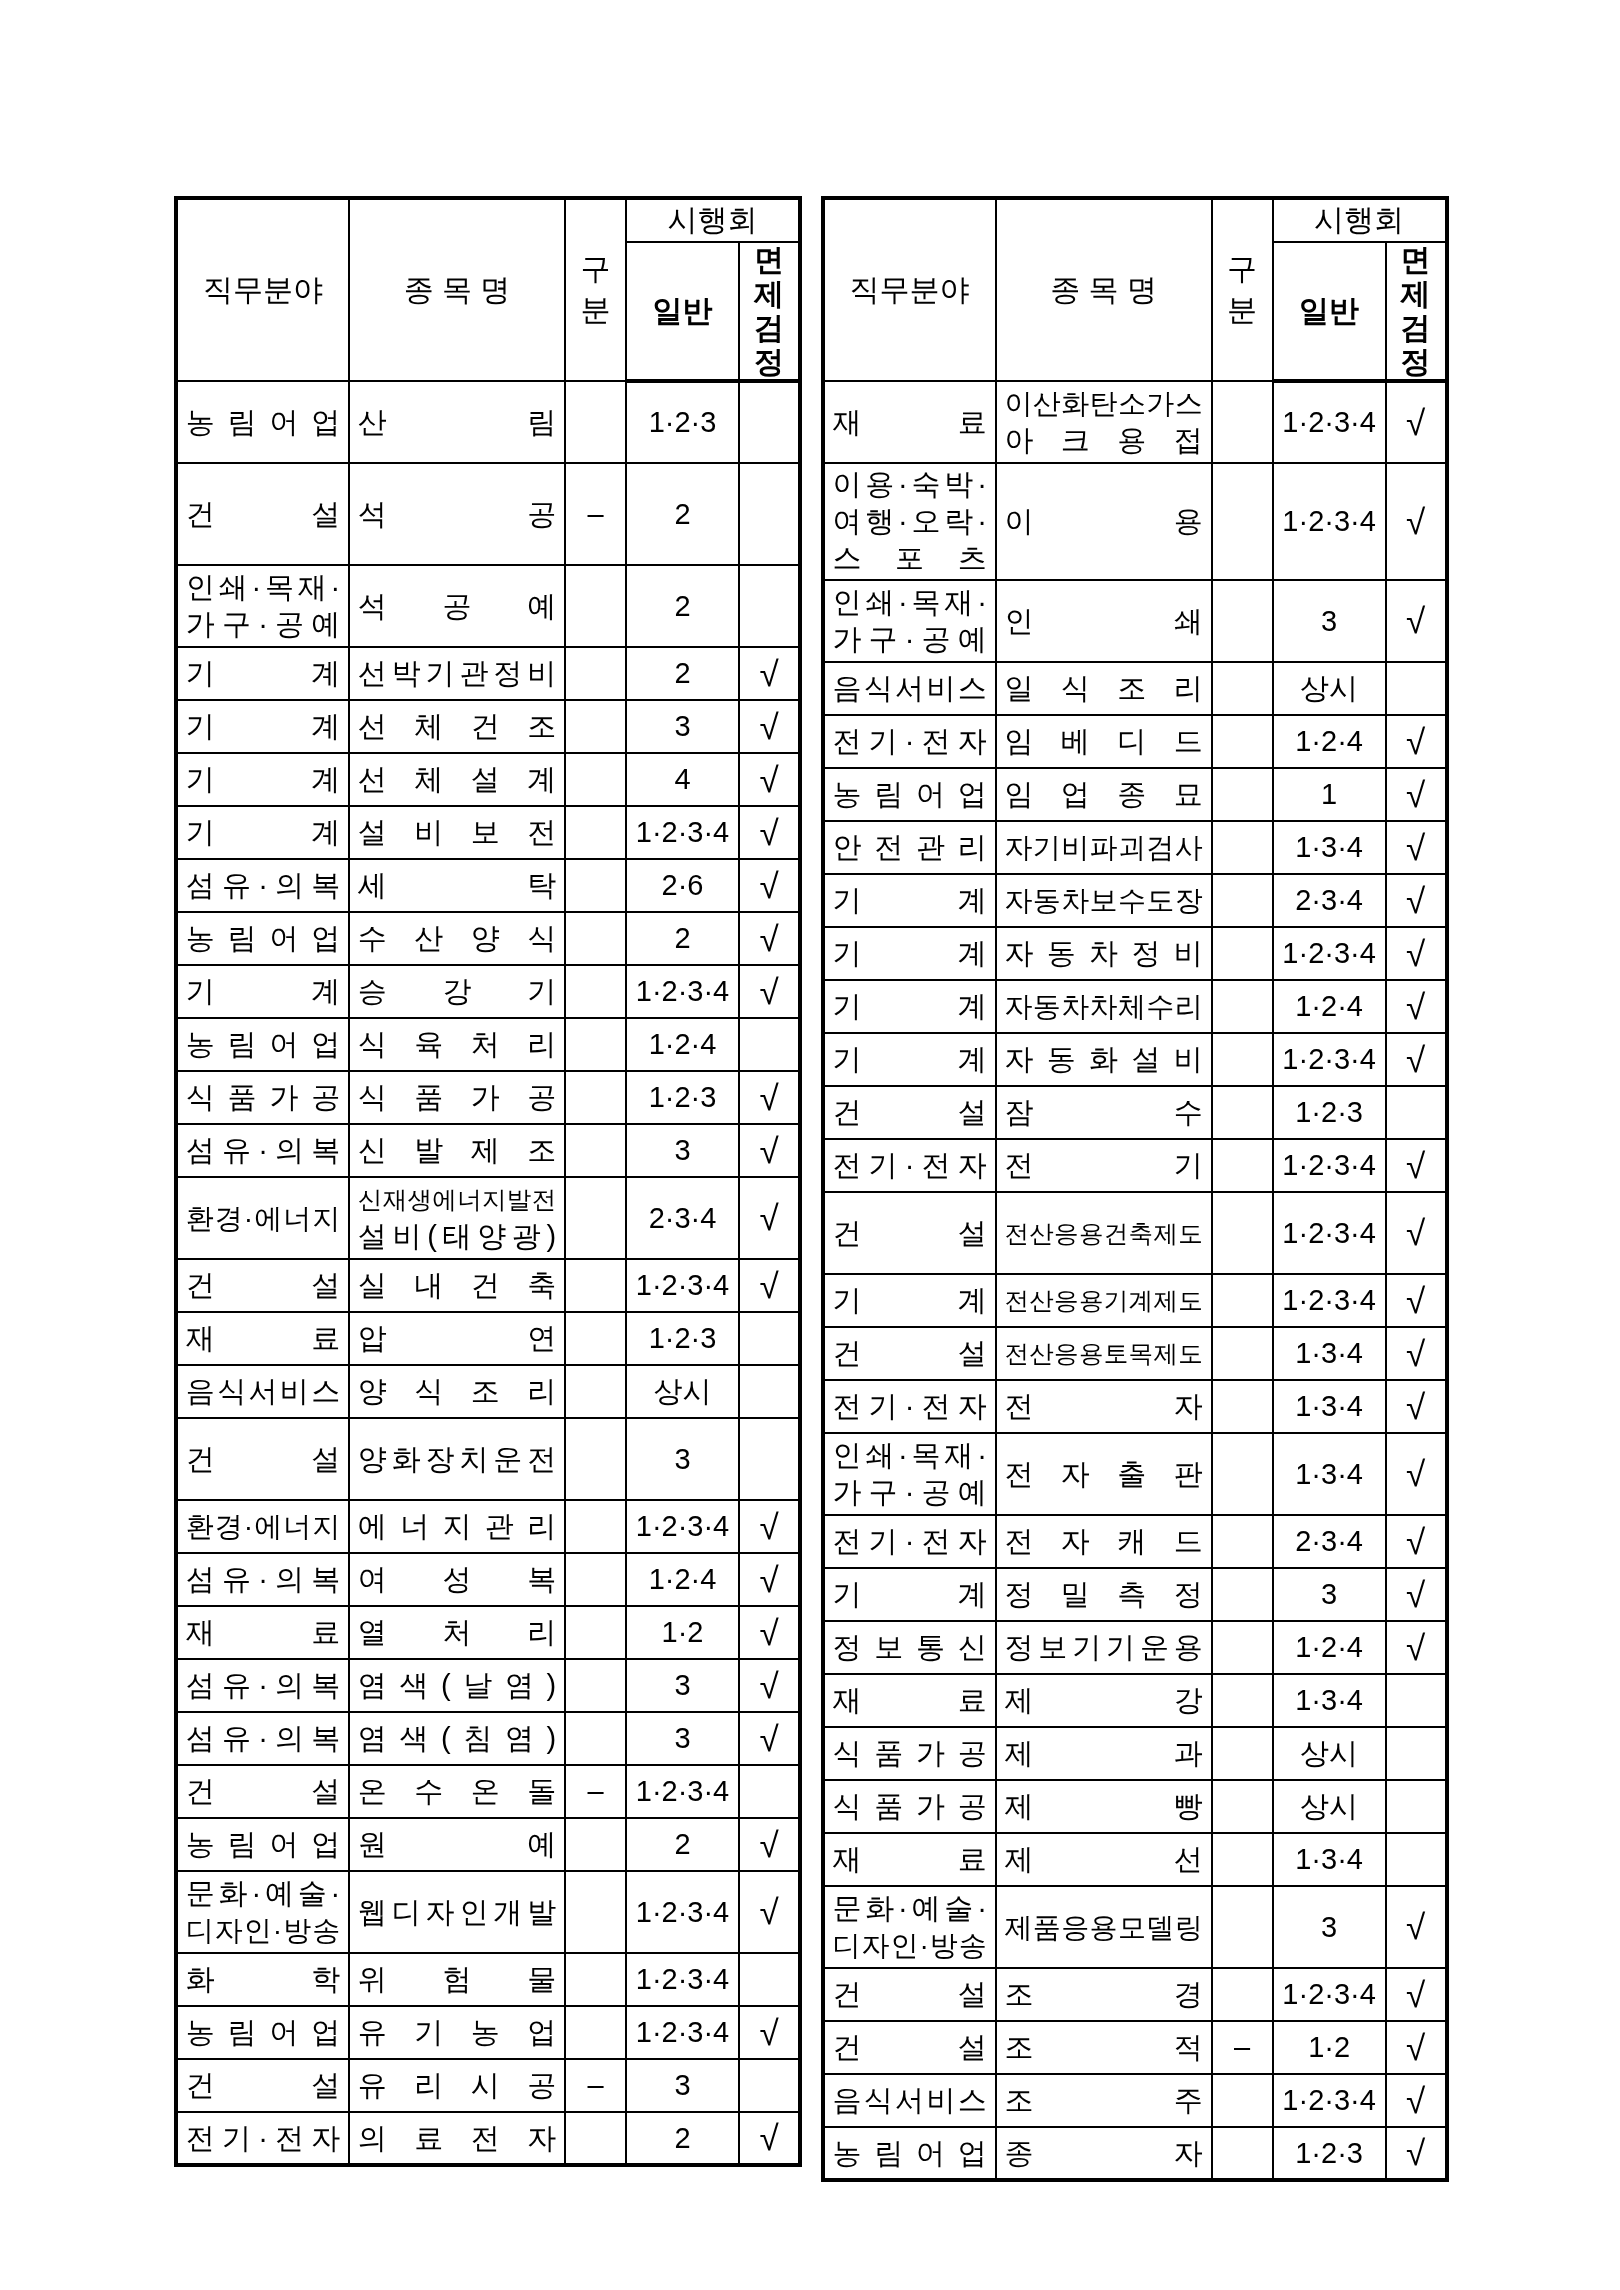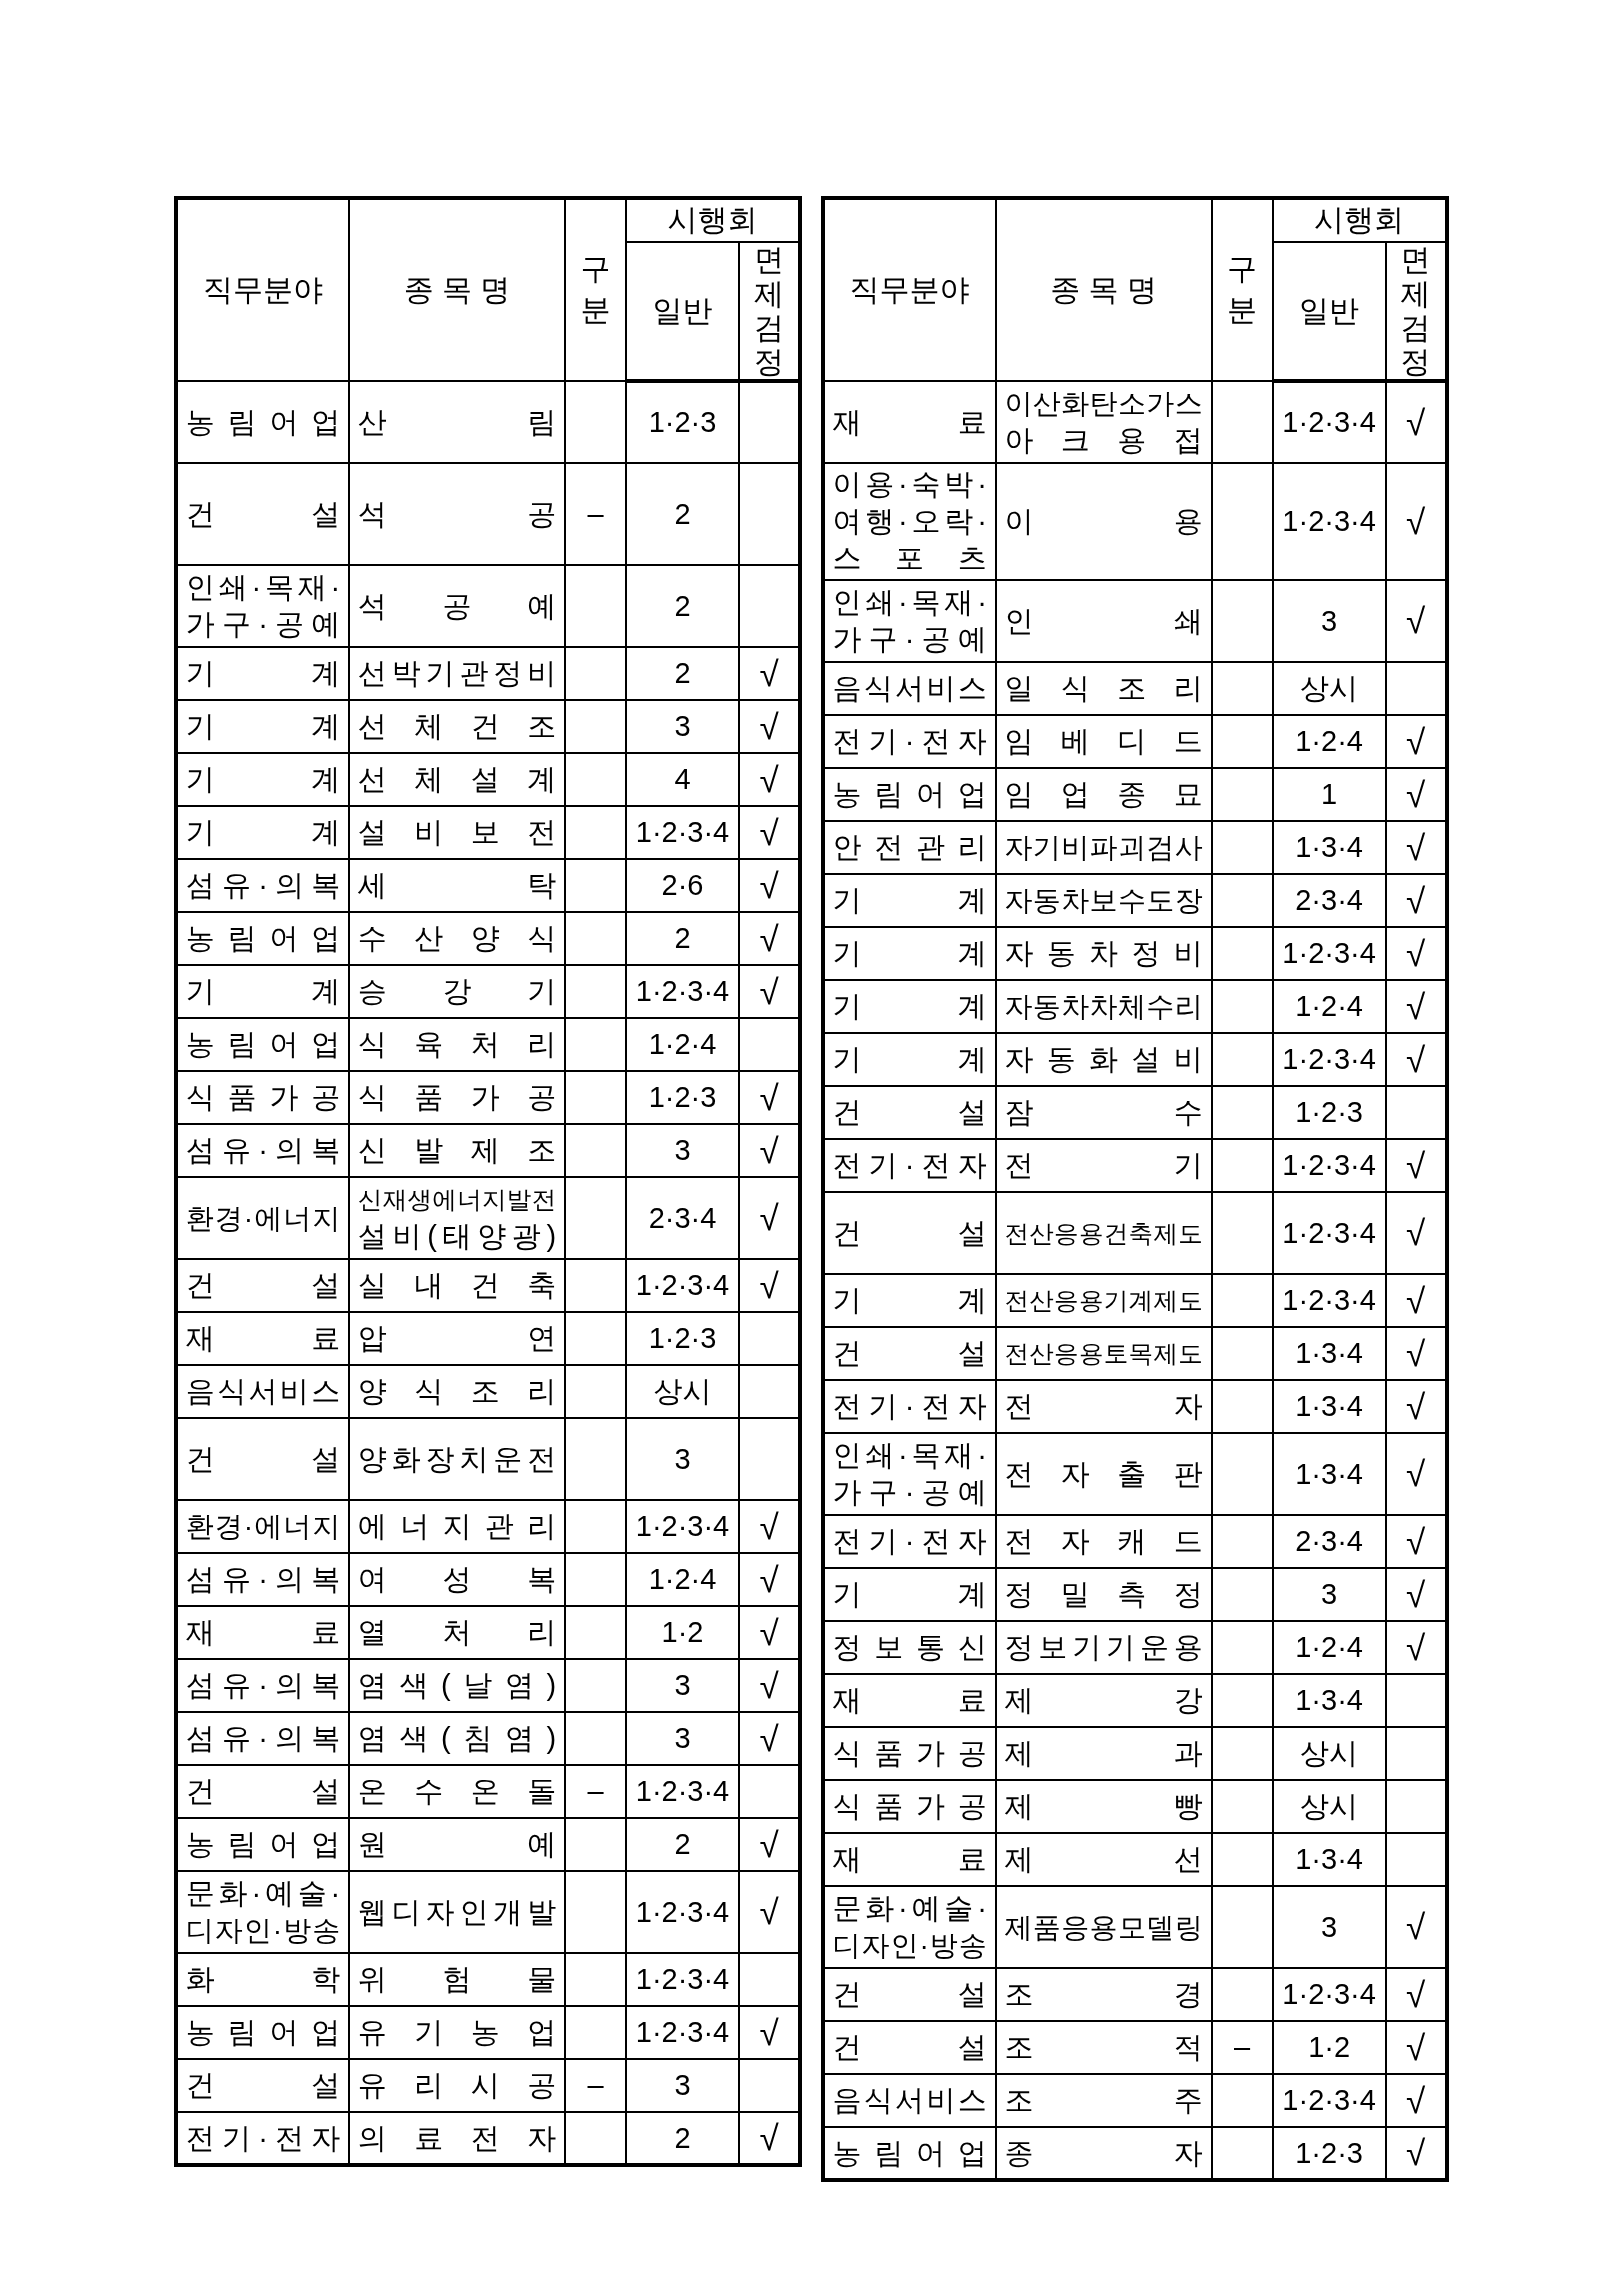--- a/index.html
+++ b/index.html
@@ -37,21 +37,21 @@
   }
   .qual thead tr.h1 th { height: 39px; }
   .qual thead tr.h2 th { height: 76px; }
   .qual thead th {
     font-size: 30px;
     font-weight: normal;
     text-align: center;
     vertical-align: middle;
     padding: 0 3.9px;
   }
-  .qual thead tr.h2 th { border-bottom: 4.9px solid #000; }
+  .qual thead tr.h2 th { border-bottom: 4.9px solid #000; font-weight: bold; }
   .qual th.th-exempt { white-space: pre-line; line-height: 34px; padding: 0 2px; }
   td.cell-field, td.cell-item {
     padding: 2px 7.8px;
     vertical-align: middle;
   }
   .line {
     display: flex;
     justify-content: space-between;
     line-height: 37px;
   }

